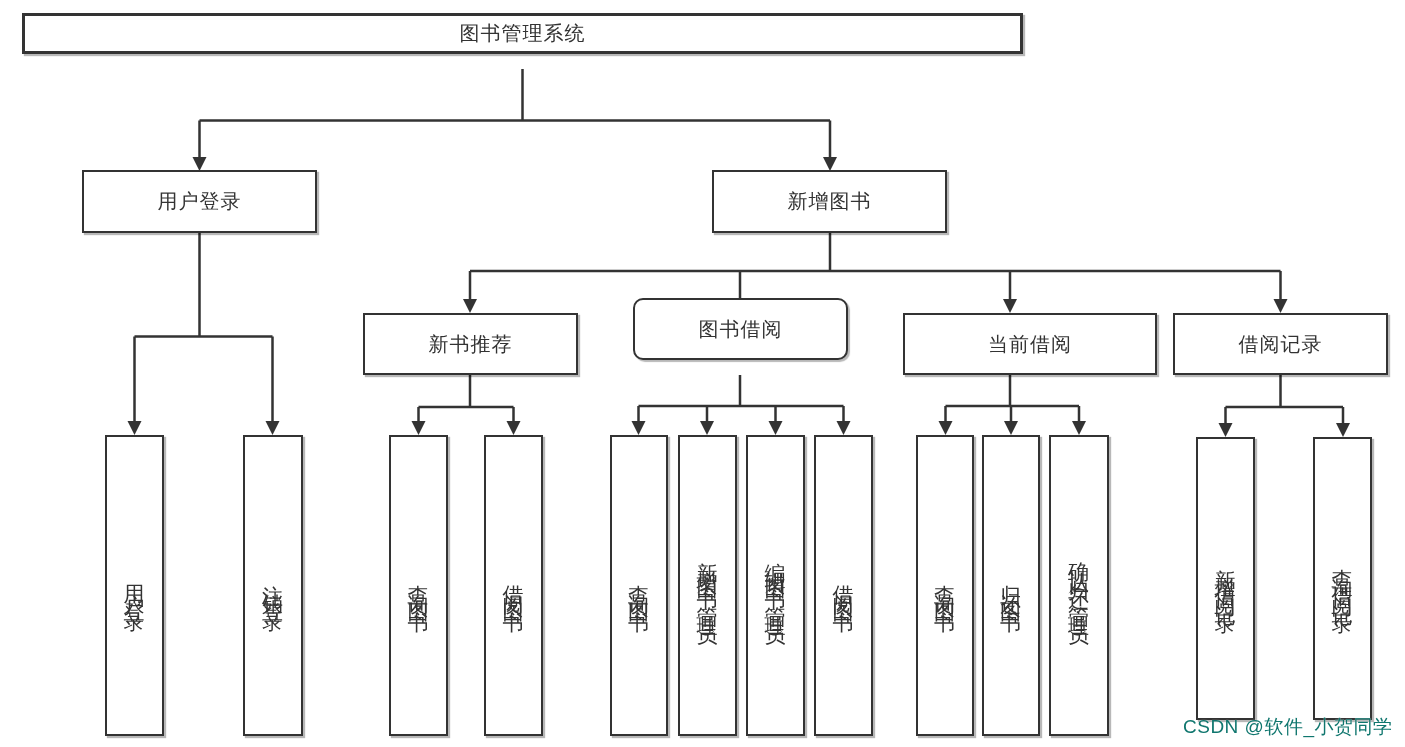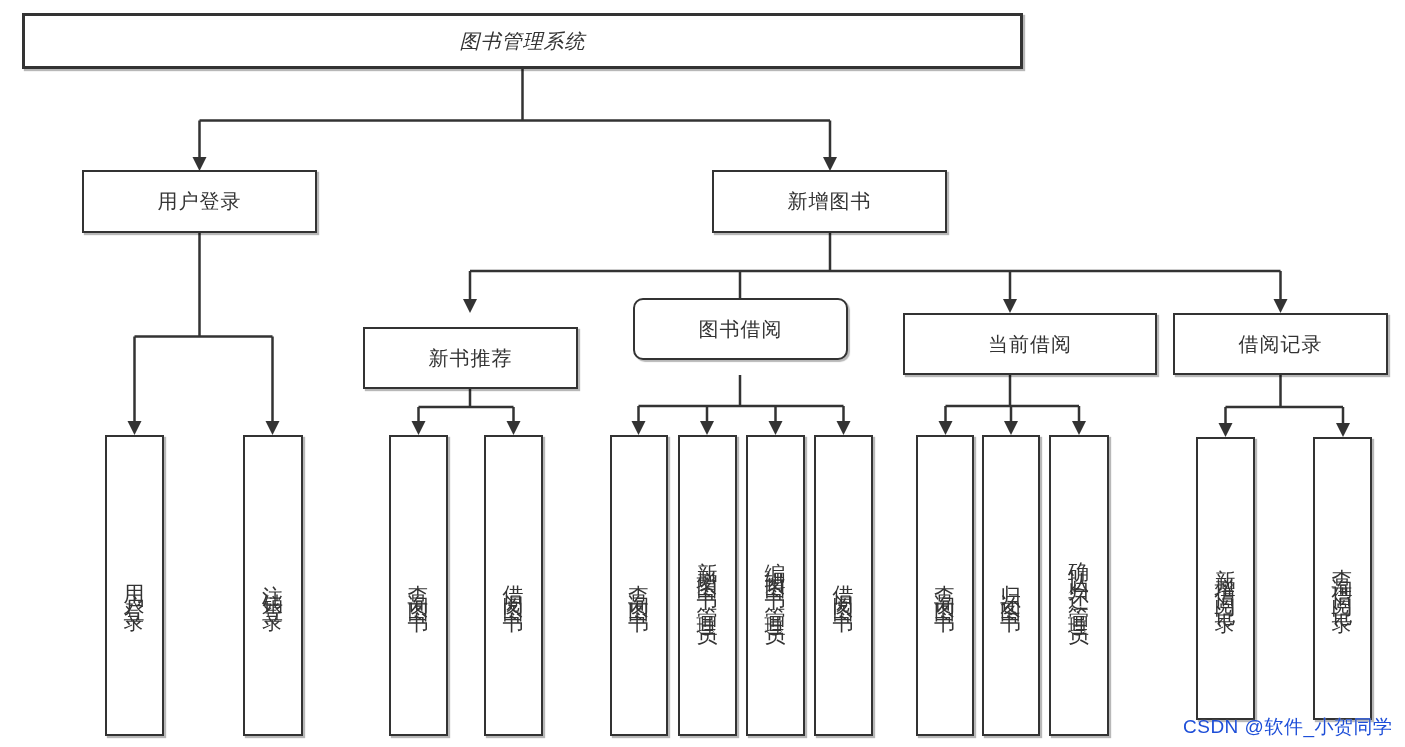--- a/index.html
+++ b/index.html
@@ -33,21 +33,21 @@
     font-size:21px;
     letter-spacing:9px;
     line-height:1;
     white-space:nowrap;
   }
   .watermark{
     position:absolute;
     z-index:5;
     font-size:19px;
     letter-spacing:0.5px;
-    color:#1d4ed8;
+    color:#0f766e;
     text-shadow:0 0 1px rgba(255,255,255,0.8);
     white-space:nowrap;
   }
 </style>
 </head>
 <body>
 
 <div class="canvas">
 
   <svg class="edges" width="1405" height="747" viewBox="0 0 1405 747" aria-hidden="true">
@@ -93,26 +93,26 @@
       <polygon points="1072,421 1086,421 1079,435"></polygon>
     </g>
 
     <g>
       <path d="M1280.5 375 V407 M1225.5 407 H1343 M1225.5 407 V424 M1343 407 V424"></path>
       <polygon points="1218.5,423 1232.5,423 1225.5,437"></polygon>
       <polygon points="1336,423 1350,423 1343,437"></polygon>
     </g>
   </svg>
 
-  <div class="node box-h root" style="left:22px;top:13px;width:1001px;height:56px;font-style:italic;">图书管理系统</div>
+  <div class="node box-h root" style="left:22px;top:13px;width:1001px;height:41px;">图书管理系统</div>
 
   <div class="node box-h" style="left:82px;top:170px;width:235px;height:63px;">用户登录</div>
   <div class="node box-h" style="left:712px;top:170px;width:235px;height:63px;">新增图书</div>
 
-  <div class="node box-h" style="left:363px;top:327px;width:215px;height:62px;">新书推荐</div>
+  <div class="node box-h" style="left:363px;top:313px;width:215px;height:62px;">新书推荐</div>
   <div class="node box-h" style="left:633px;top:298px;width:215px;height:62px;border-radius:10px;">图书借阅</div>
   <div class="node box-h" style="left:903px;top:313px;width:254px;height:62px;">当前借阅</div>
   <div class="node box-h" style="left:1173px;top:313px;width:215px;height:62px;">借阅记录</div>
 
   <div class="node box-v" style="left:105px;top:435px;width:59px;height:301px;">
       <span>用户登录</span>
     </div>
   <div class="node box-v" style="left:243px;top:435px;width:60px;height:301px;">
       <span>注销登录</span>
     </div>

